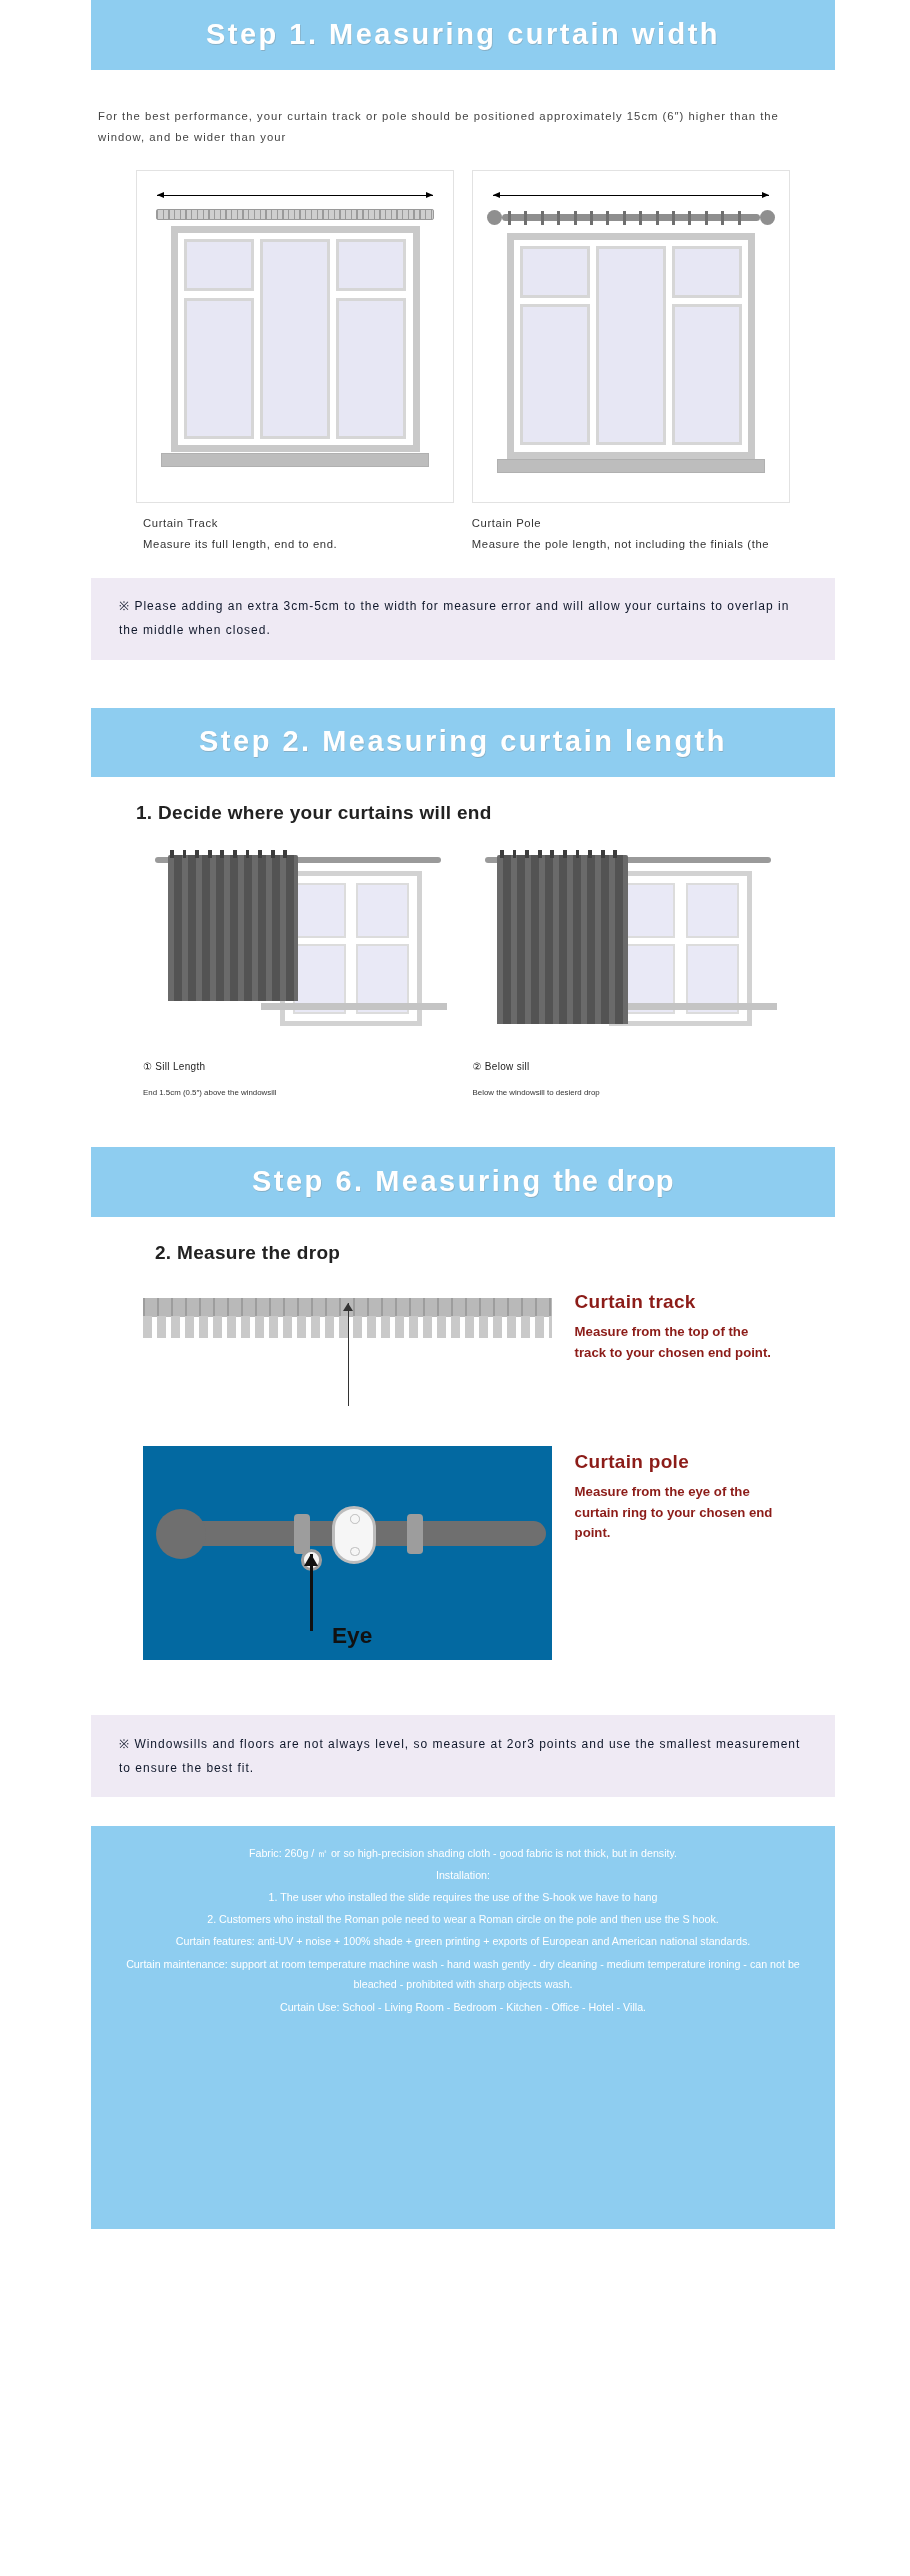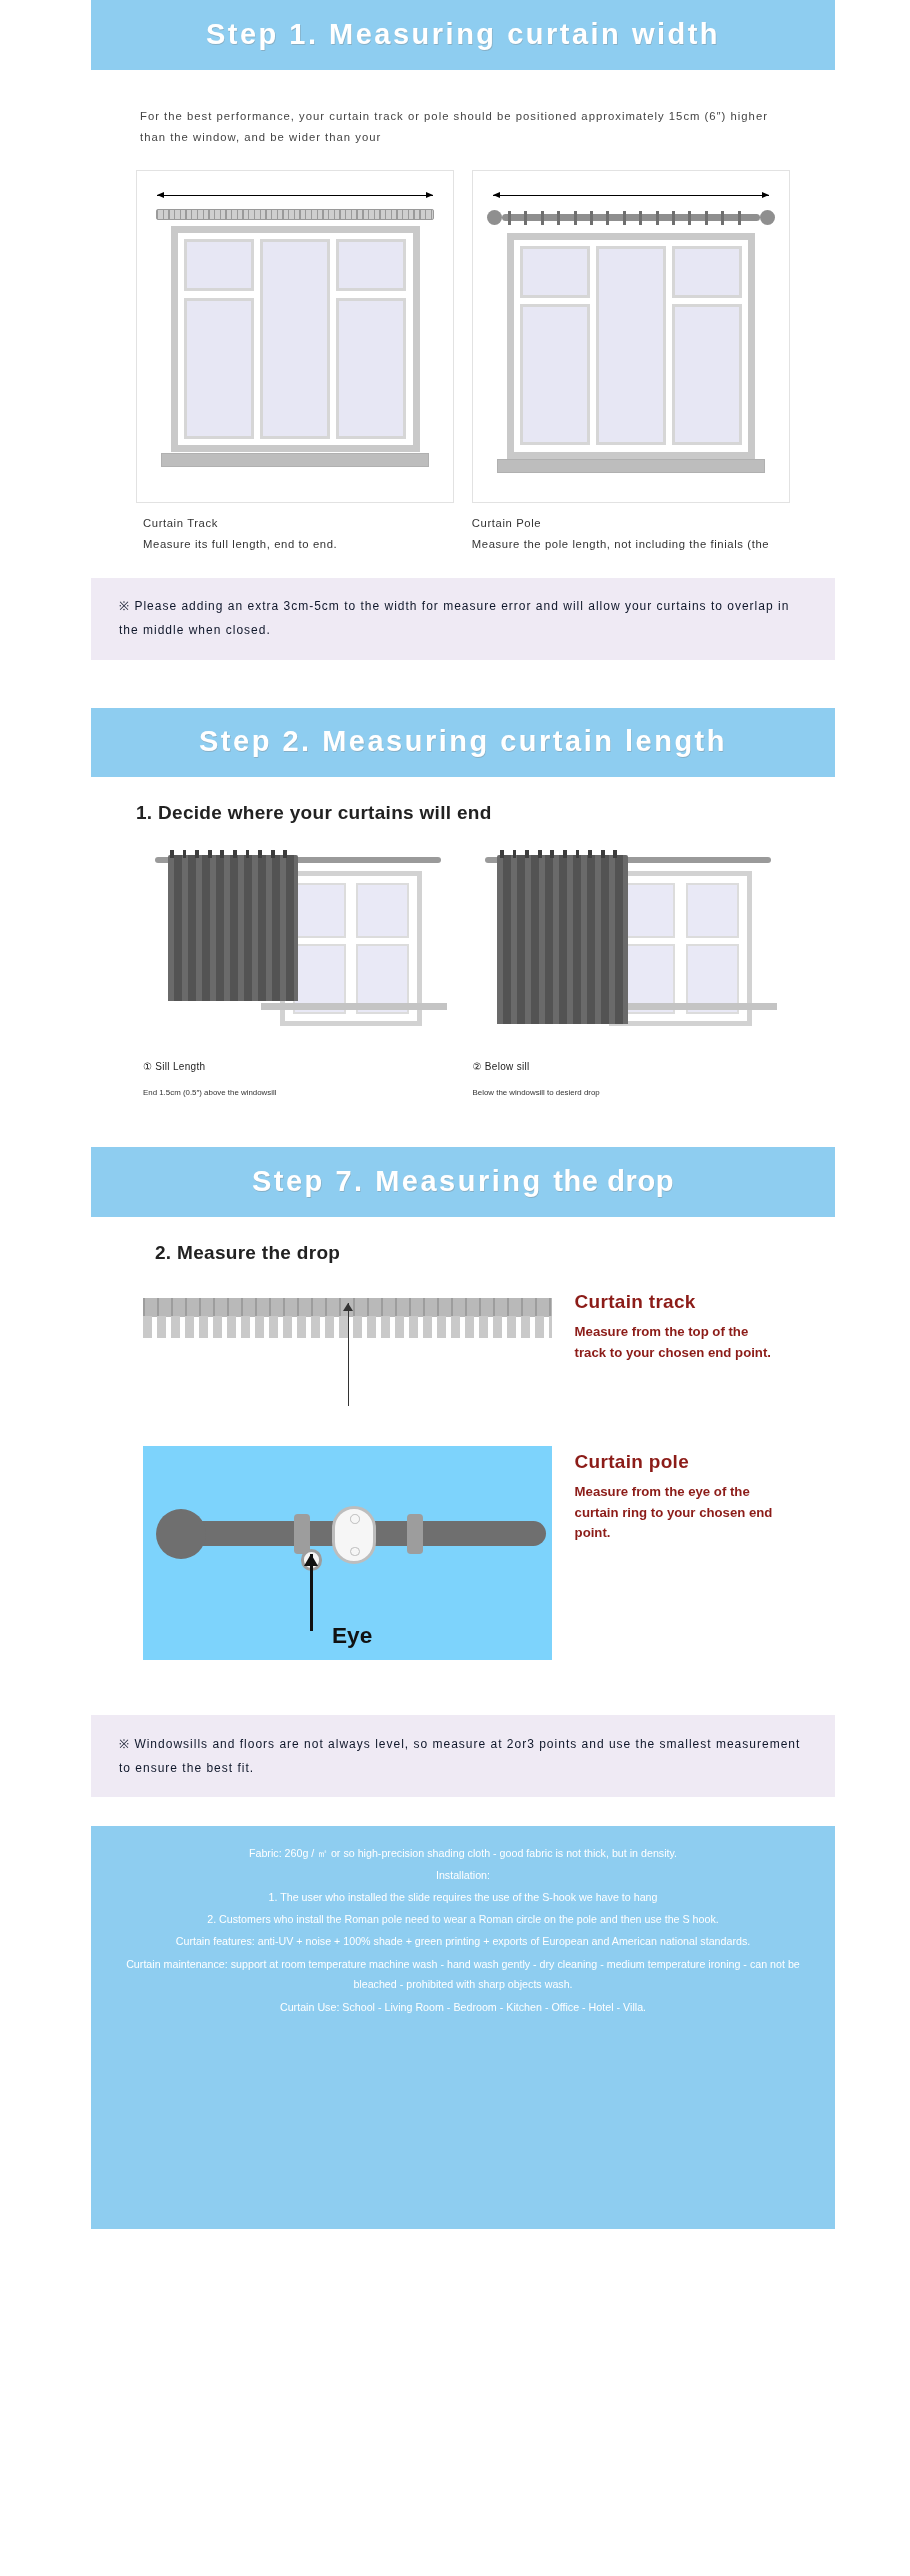--- a/index.html
+++ b/index.html
@@ -22,21 +22,21 @@
     font-weight:bold;
     letter-spacing:2.5px;
     padding:17.6px 0 19px 0;
     margin:0 30px;
     text-shadow:0.6px 0.6px 0.6px rgba(120,120,120,0.35);
   }
   .banner .sub { letter-spacing:0.6px; }
 
   
   .intro {
-    margin:36px 79px 0 79px;
+    margin:36px 79px 0 37px;
     font-size:11.3px;
     line-height:1.9;
     letter-spacing:1px;
     color:#444;
   }
   .win-row {
     display:flex;
     gap:17.6px;
     margin:21.4px 75px 0 75px;
   }
@@ -183,21 +183,21 @@
   }
   .v-arrow:before {
     content:""; position:absolute; top:0; left:-4.4px; width:0; height:0;
     border-left:5px solid transparent; border-right:5px solid transparent;
     border-bottom:8.8px solid #333;
   }
   .measure-txt { flex:1; padding-top:5px; }
   .measure-txt h3 { margin:0 0 8.8px 0; font-size:19px; color:#8c1c18; letter-spacing:0.3px; }
   .measure-txt p { margin:0; font-size:13.2px; line-height:1.55; color:#8c1c18; font-weight:bold; }
 
-  .pole-img { height:214px; background:#7dd3fc; position:relative; }
+  .pole-img { height:214px; background:#0369a1; position:relative; }
   .pole-rod {
     position:absolute; top:75px; left:25px; right:6.3px; height:25px;
     background:#6f6f6f; border-radius:12.6px;
   }
   .pole-ball {
     position:absolute; top:63px; left:12.6px; width:50px; height:50px;
     border-radius:50%; background:#6f6f6f;
   }
   .pole-ring-a, .pole-ring-b {
     position:absolute; top:68px; width:16.4px; height:40px; background:#9d9d9d; border-radius:3.8px;
@@ -361,21 +361,21 @@
       </div>
       <div class="cap-num">② Below sill</div>
       <div class="cap-small">Below the windowsill to desierd drop</div>
     </div>
 
   </div>
 
   <div class="spacer-lg"></div>
 
   <div class="banner">
-    <span>Step 7. Measuring</span>
+    <span>Step 6. Measuring</span>
     <span class="sub">the drop</span>
   </div>
 
   <div class="h-sub" style="margin-left:94px;">2. Measure the drop</div>
 
   <div class="measure-block">
     <div class="measure-img">
       <div class="track-img">
         <div class="track-top"></div>
         <div class="track-glides"></div>

